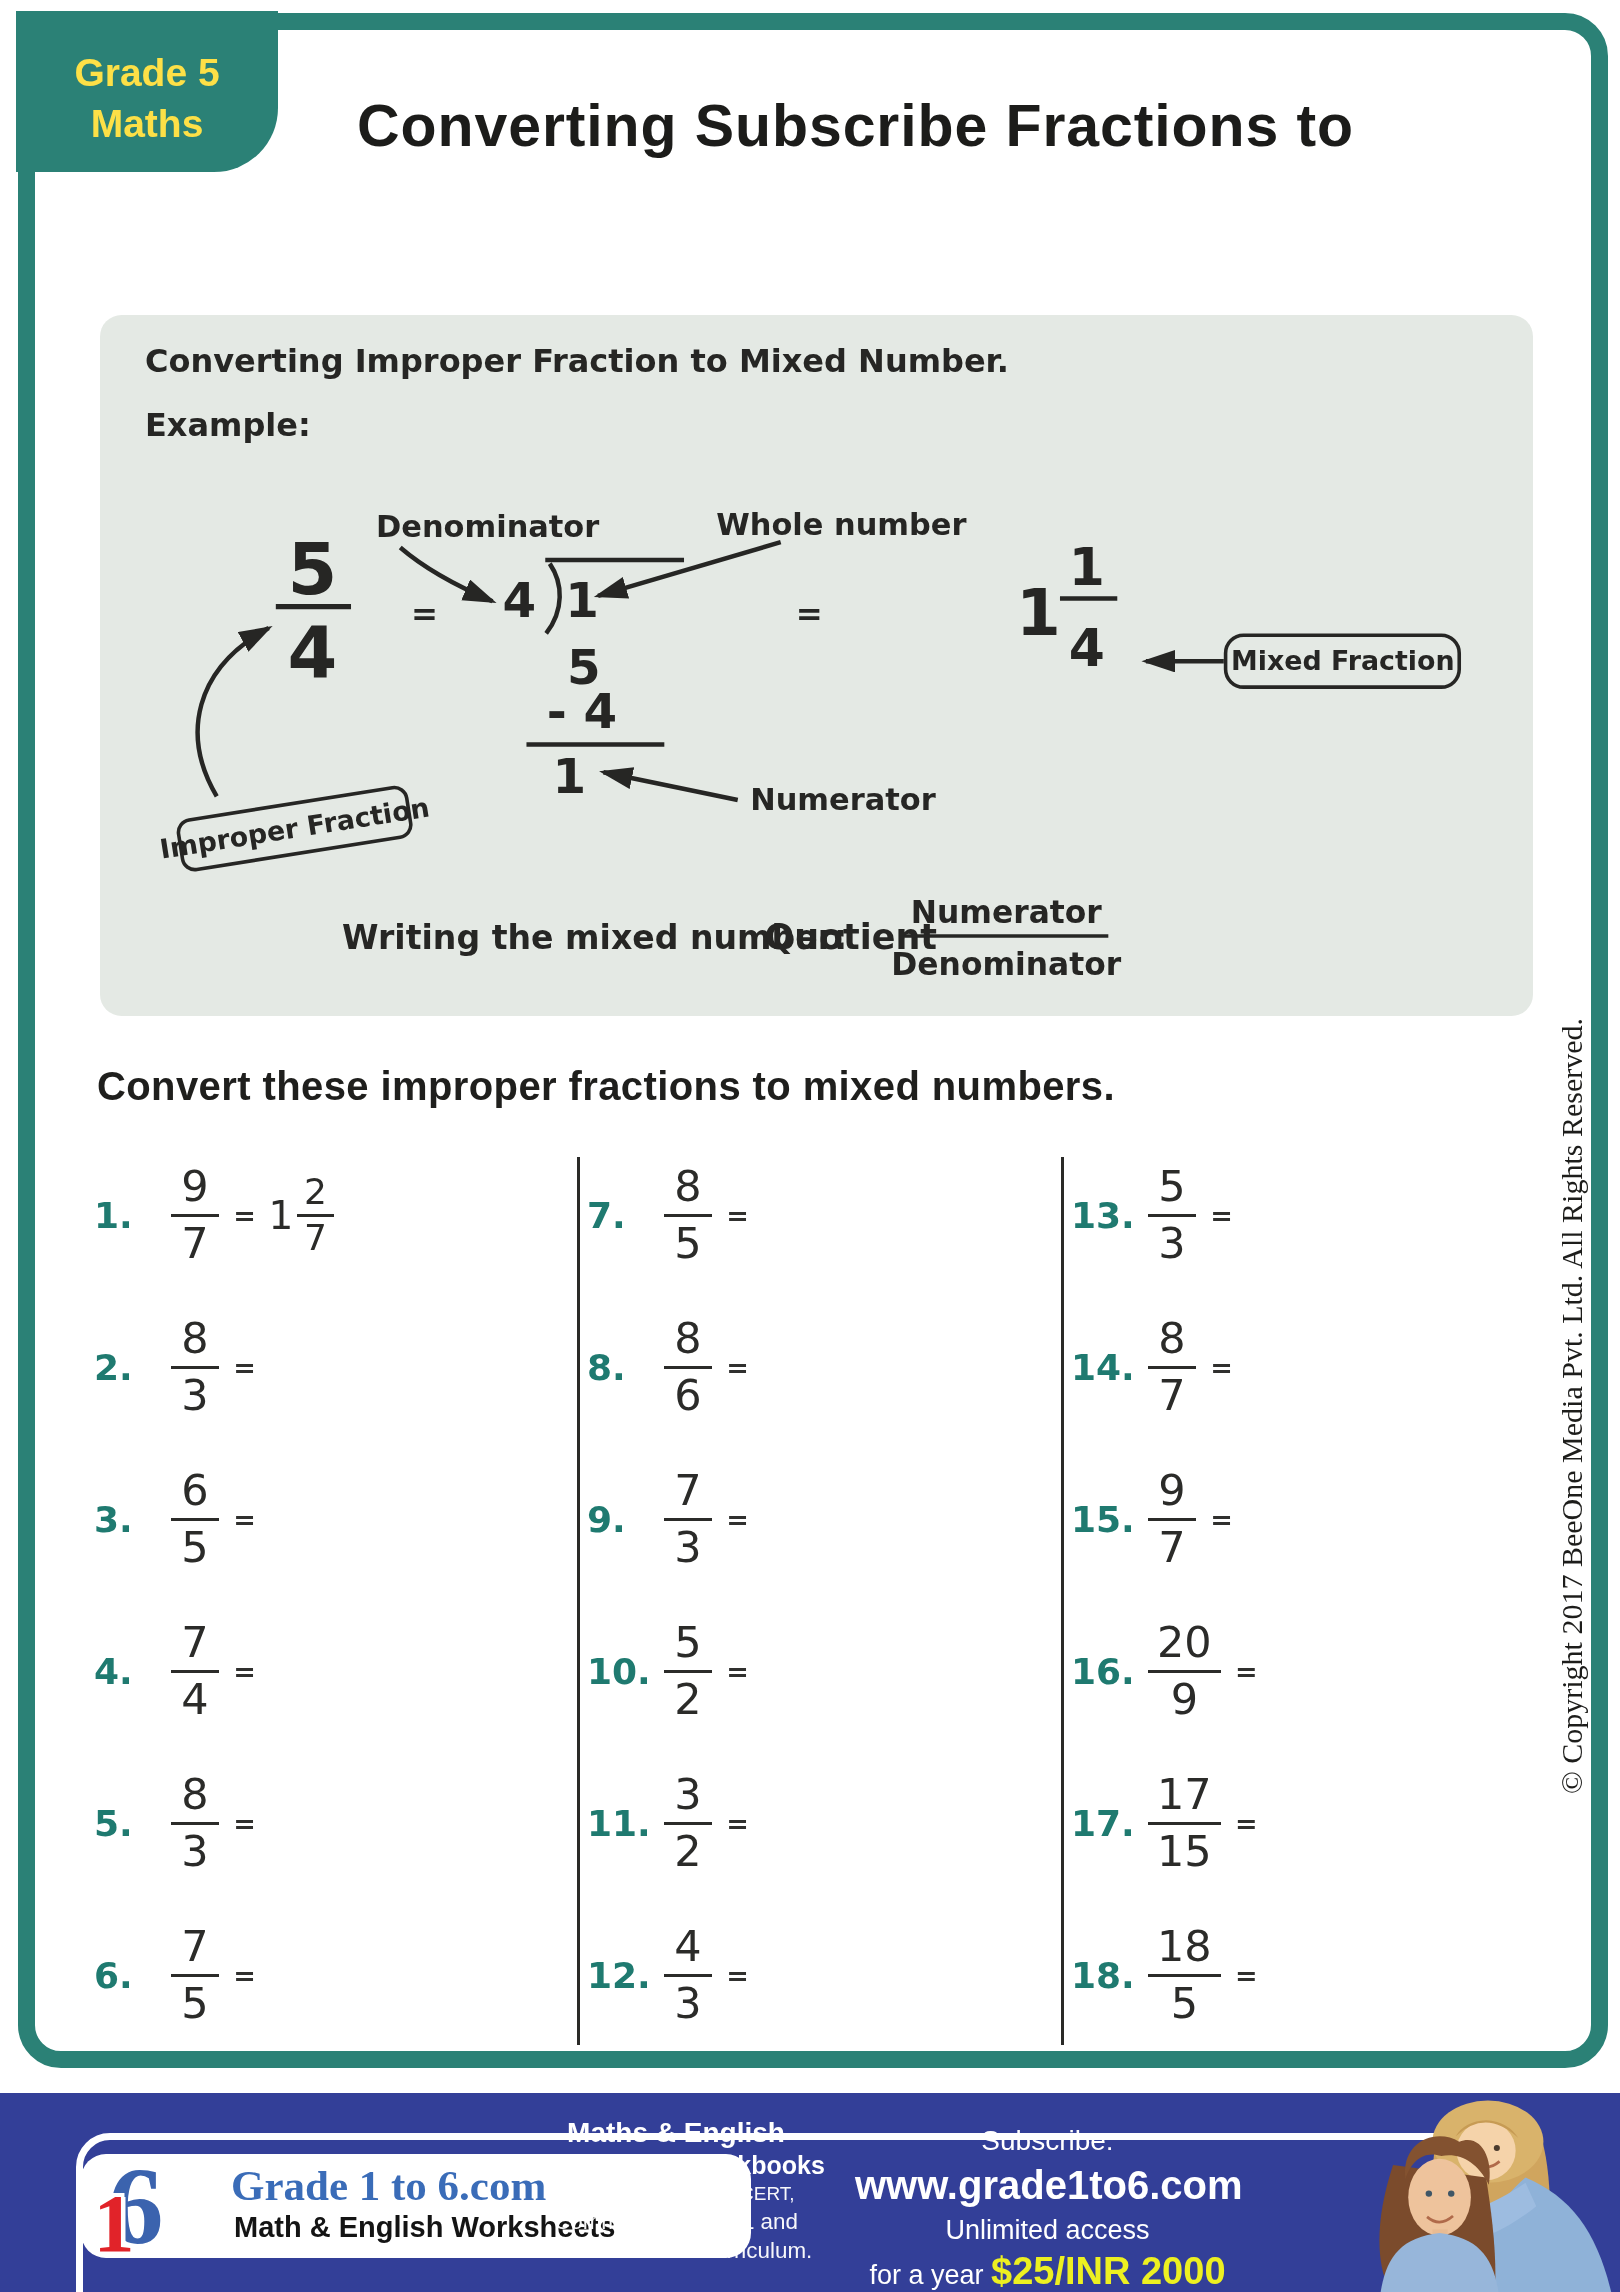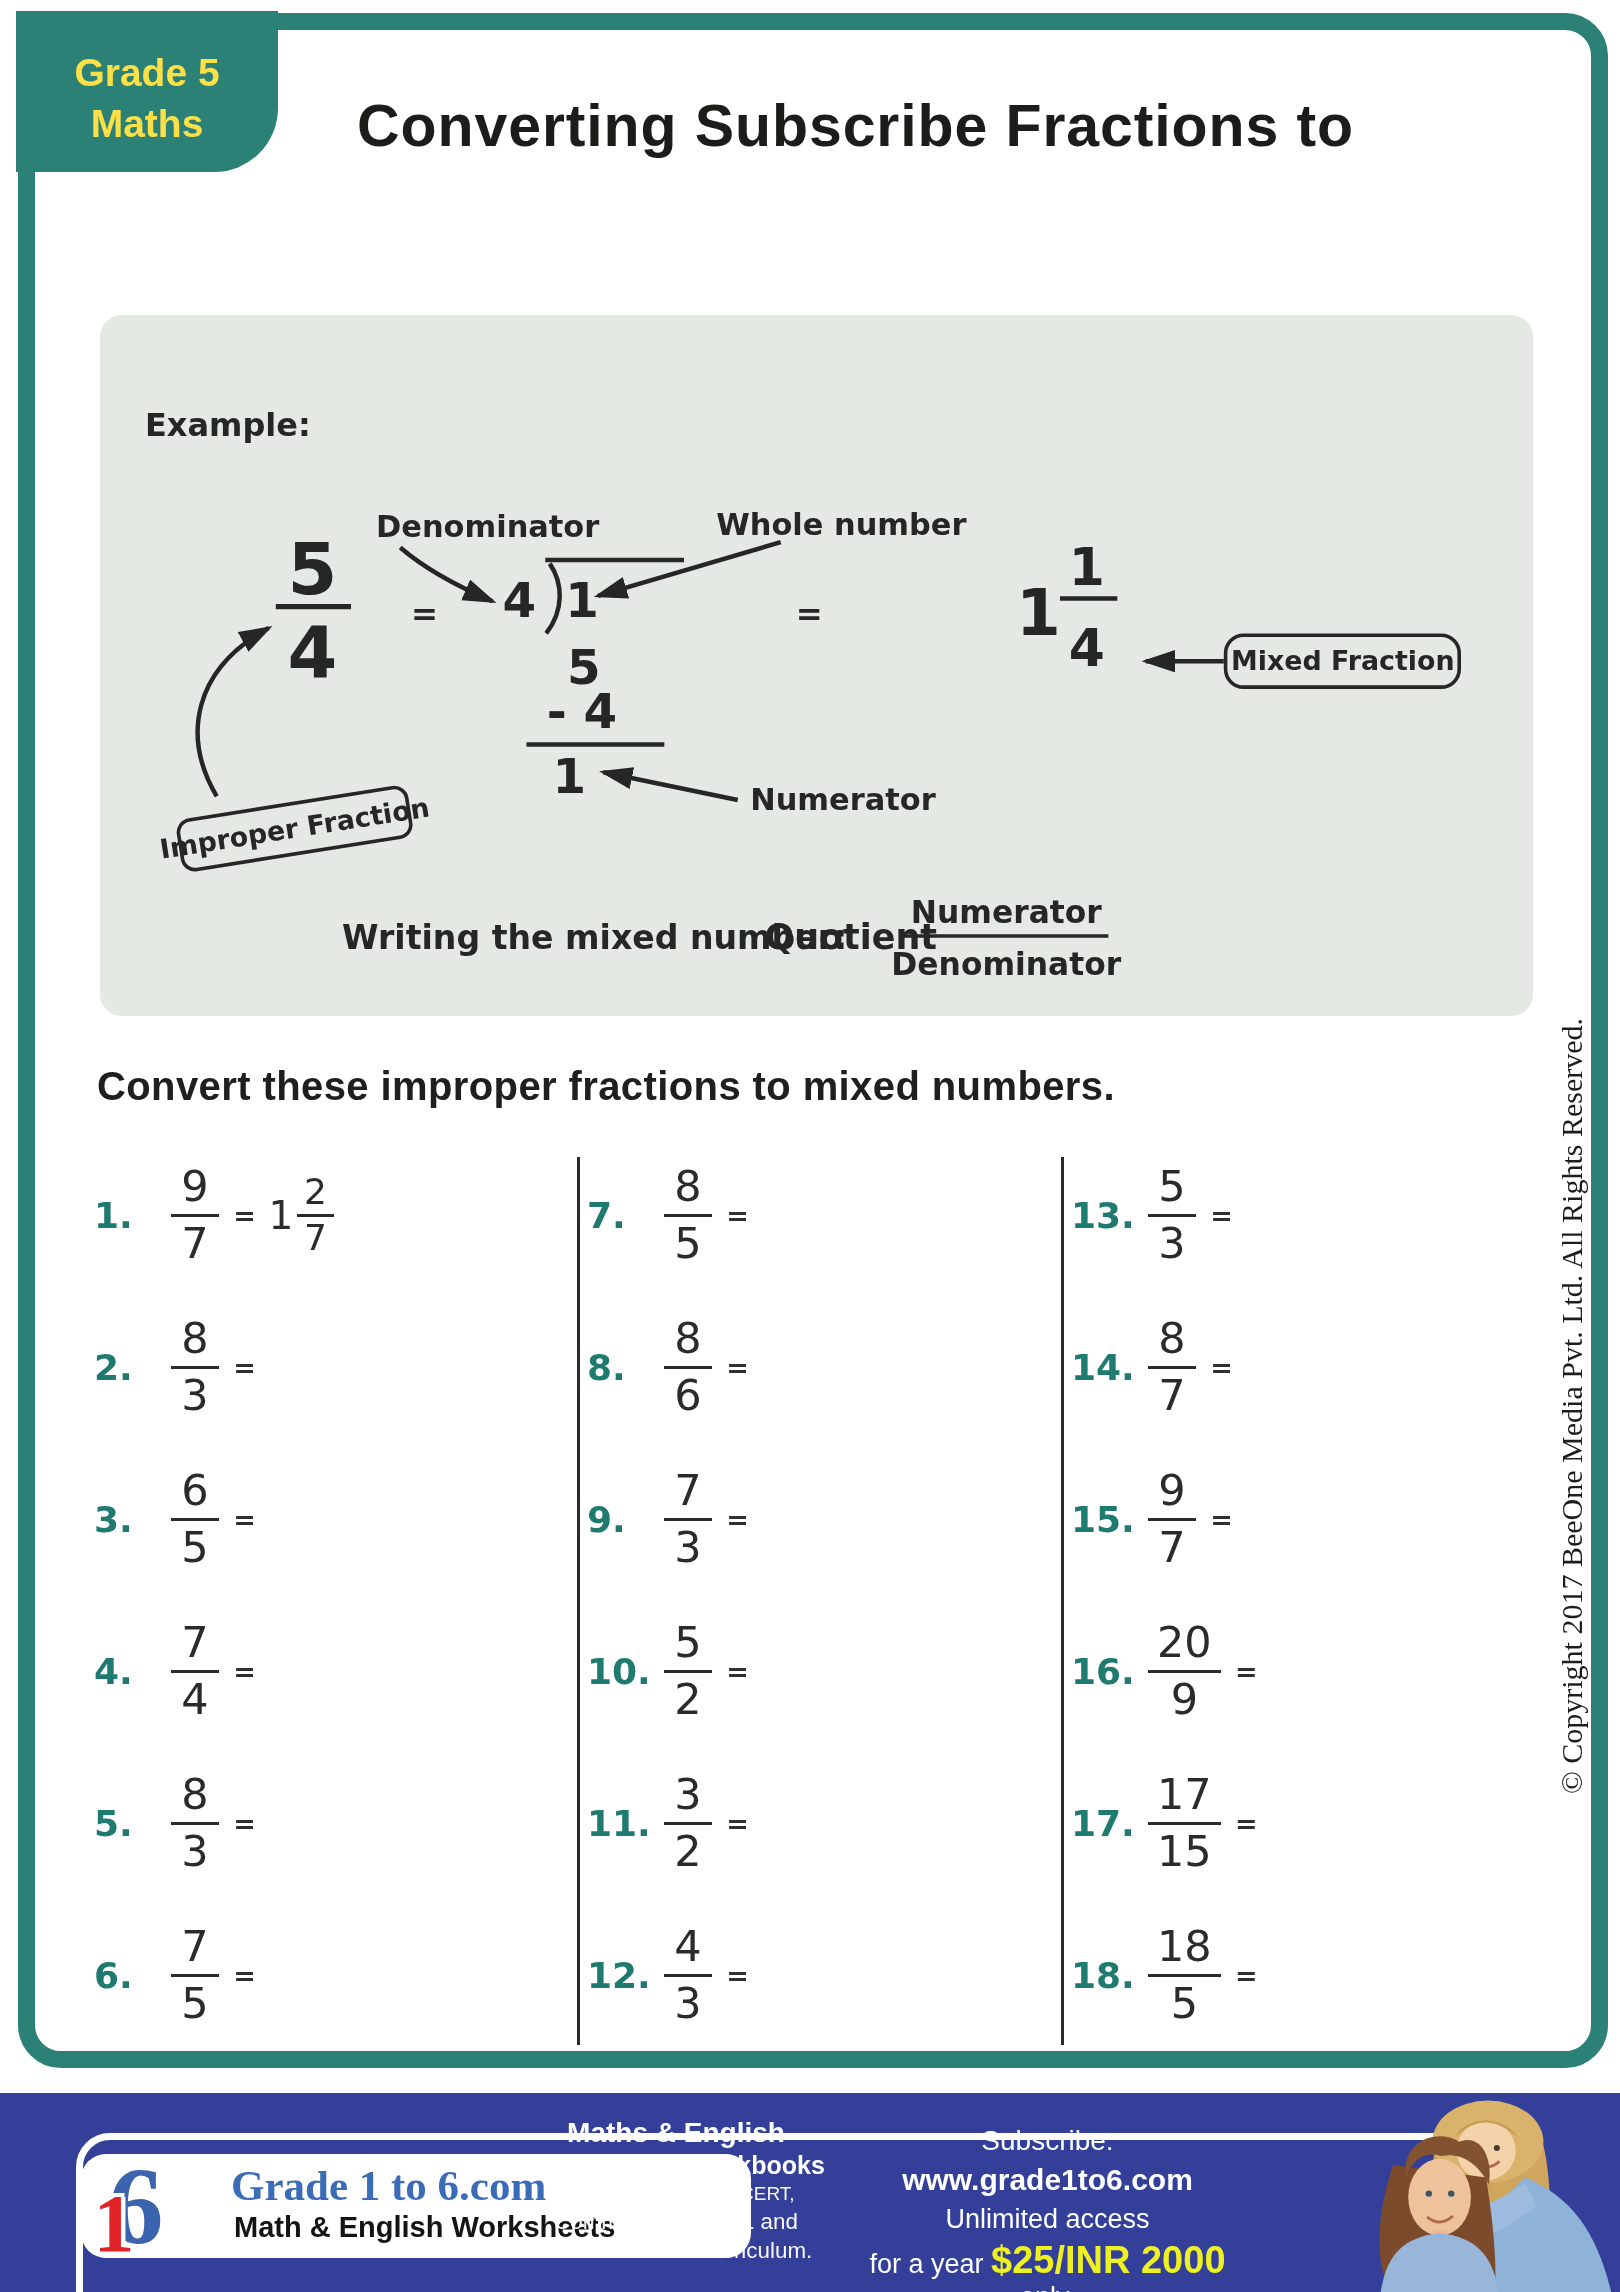--- a/index.html
+++ b/index.html
@@ -111,40 +111,41 @@
     position:absolute;left:153px;top:57px;
     font-size:29px;font-weight:600;color:#141414;
   }
   .f-center{position:absolute;left:506px;top:25px;width:340px;text-align:center;color:#ffffff;}
   .f-center .l1{font-size:28px;font-weight:bold;line-height:1.1;}
   .f-center .l2{font-size:25px;font-weight:bold;margin-top:2.7px;}
   .f-center .l3{font-size:19px;margin-top:1px;line-height:1.32;opacity:.96;}
   .f-center .l4,.f-center .l5{font-size:22.4px;line-height:1.32;opacity:.96;}
   .f-sub{position:absolute;left:855px;top:32px;width:385px;text-align:center;color:#ffffff;}
   .f-sub .s1{font-size:28px;}
-  .f-sub .s2{font-size:30px;font-weight:bold;margin-top:6.3px;}
+  .f-sub .s2{font-size:40px;font-weight:bold;margin-top:6.3px;}
   .f-sub .s3{font-size:27px;margin-top:7.2px;}
   .f-sub .s4{font-size:27px;margin-top:3.6px;}
   .f-sub .price{font-size:38px;font-weight:bold;color:#edf021;}
   .photo{position:absolute;right:5.4px;top:-14.3px;width:358px;height:214px;}
 </style>
 </head>
 <body>
 
 <div class="frame"></div>
 <div class="badge">
   <div>Grade 5</div>
   <div>Maths</div>
 </div>
 
 <div class="title">
   <div>Converting Subscribe Fractions to</div>
 </div>
 
 <div class="example">
+  <div class="ex-heading">Converting Improper Fraction to Mixed Number.</div>
   <div class="ex-label">Example:</div>
 
   <svg class="diagram" width="1433" height="555" viewBox="0 0 1600 620">
     <defs>
       <marker id="ah" markerWidth="8" markerHeight="6" refX="6.5" refY="2.5" orient="auto" markerUnits="strokeWidth">
         <path d="M0,0 L7.5,2.5 L0,5 Z" fill="#262624"></path>
       </marker>
     </defs>
 
     <text class="lbl" x="308" y="88">Denominator</text>

